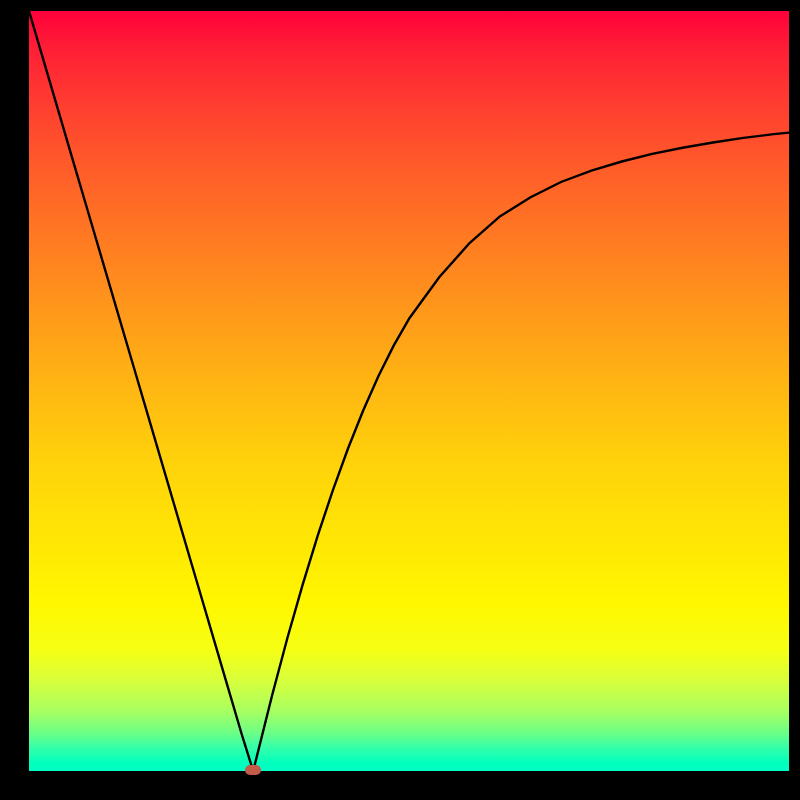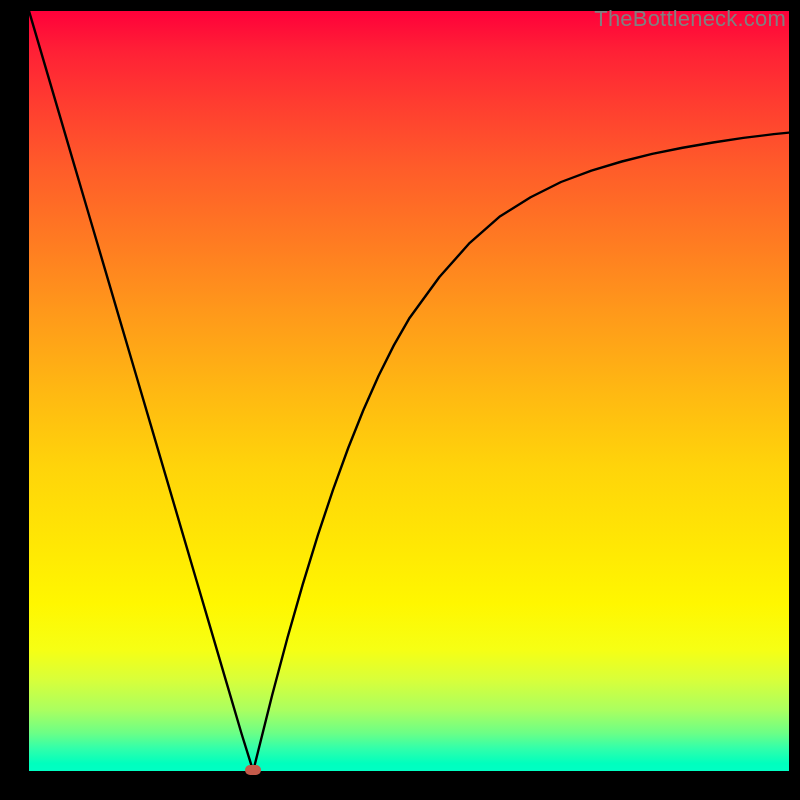--- a/index.html
+++ b/index.html
@@ -74,15 +74,14 @@
 
 <div class="chart-wrap">
 
   <div class="plot-area">
     <svg class="curve" viewBox="0 0 760 760" preserveAspectRatio="none">
       <path id="curve-path" fill="none" stroke="#000000" stroke-width="2.4" stroke-linejoin="round" stroke-linecap="round" d="M0.00 0.00 L15.20 51.68 L30.40 103.36 L45.60 155.04 L60.80 206.72 L76.00 258.40 L91.20 310.08 L106.40 361.76 L121.60 413.44 L136.80 465.12 L152.00 516.80 L167.20 568.48 L182.40 620.16 L197.60 671.84 L212.80 723.52 L224.20 760.00 L228.00 744.80 L243.20 684.00 L258.40 627.00 L273.60 573.80 L288.80 524.40 L304.00 478.80 L319.20 437.00 L334.40 399.00 L349.60 364.80 L364.80 334.40 L380.00 307.80 L410.40 266.00 L440.80 231.80 L471.20 205.20 L501.60 186.20 L532.00 171.00 L562.40 159.60 L592.80 150.48 L623.20 142.88 L653.60 136.80 L684.00 131.48 L714.40 126.92 L744.80 123.12 L760.00 121.60"></path>
     </svg>
     <div id="min-marker" class="min-marker" style="left: 216.2px; top: 754px; background: rgb(196, 90, 74);"></div>
   </div>
 
-  <div class="attribution">TheBottleneck.com</div>
 
 </div>
 
 </body></html>

